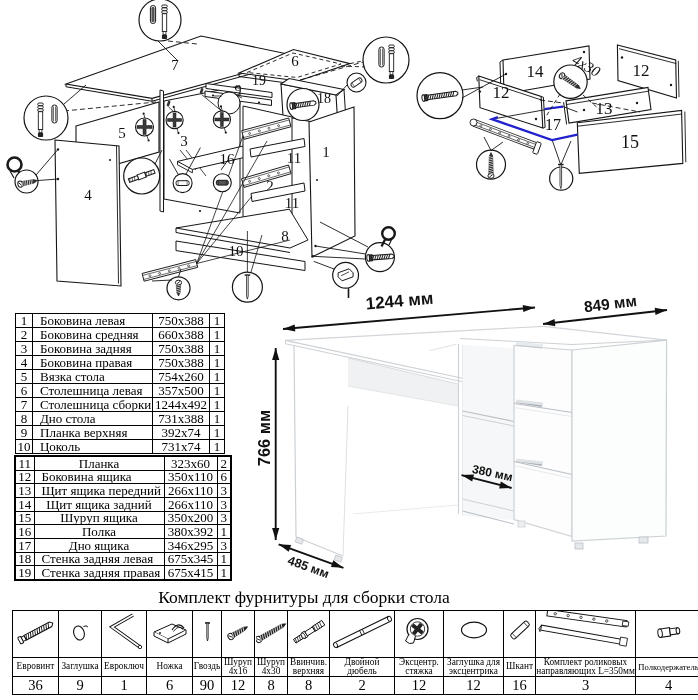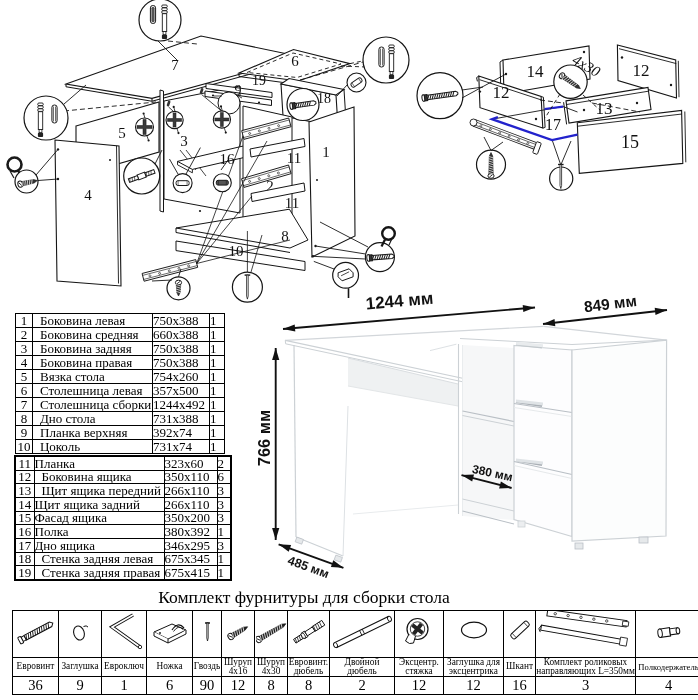--- a/index.html
+++ b/index.html
@@ -7,21 +7,21 @@
        font-family:"Liberation Serif",serif;color:#000}
   .abs{position:absolute}
   table{border-collapse:collapse;table-layout:fixed}
   td{padding:0;line-height:1.05;overflow:hidden;white-space:nowrap}
   .t1 td{border:1px solid #000;font-size:13px;line-height:11.5px}
   .t2 td{border:1px solid #000;font-size:13px;line-height:11.5px}
   .t2{border:2px solid #000}
   .hw td{border:1px solid #000;text-align:center;vertical-align:middle}
   .num{text-align:center}
   .nm{padding-left:7px}
-  .ctr{text-align:left}
+  .ctr{text-align:center}
   .hwname{font-size:9.3px;line-height:1.0;white-space:normal}
   .hwqty{font-size:14.5px}
 </style>
 </head>
 <body>
 
 <table class="t1 abs" style="left:15px;top:313px;width:209px;height:141px">
  <colgroup>
       <col style="width:17px">
       <col style="width:120px">
@@ -119,21 +119,21 @@
         <td class="ctr">3</td>
       </tr>
  <tr>
         <td class="num">14</td>
         <td class="ctr">Щит ящика задний</td>
         <td class="ctr">266x110</td>
         <td class="ctr">3</td>
       </tr>
  <tr>
         <td class="num">15</td>
-        <td class="ctr">Фасад ящика</td>
+        <td class="ctr">Шуруп ящика</td>
         <td class="ctr">350x200</td>
         <td class="ctr">3</td>
       </tr>
  <tr>
         <td class="num">16</td>
         <td class="ctr">Полка</td>
         <td class="ctr">380x392</td>
         <td class="ctr">1</td>
       </tr>
  <tr>
@@ -316,21 +316,21 @@
           </svg></td>
  </tr>
  <tr style="height:18px">
   <td class="hwname">Евровинт</td>
   <td class="hwname">Заглушка</td>
   <td class="hwname">Евроключ</td>
   <td class="hwname">Ножка</td>
   <td class="hwname">Гвоздь</td>
   <td class="hwname">Шуруп 4х16</td>
   <td class="hwname">Шуруп 4х30</td>
-  <td class="hwname">Евровинт. дюбель</td>
+  <td class="hwname">Ввинчив. верхняя</td>
   <td class="hwname">Двойной дюбель</td>
   <td class="hwname">Эксцентр. стяжка</td>
   <td class="hwname">Заглушка для эксцентрика</td>
   <td class="hwname">Шкант</td>
   <td class="hwname">Комплект роликовых направляющих L=350мм</td>
   <td class="hwname" style="font-size:8.6px">Полкодержатель</td>
  </tr>
  <tr style="height:18px">
   <td class="hwqty">36</td>
         <td class="hwqty">9</td>

